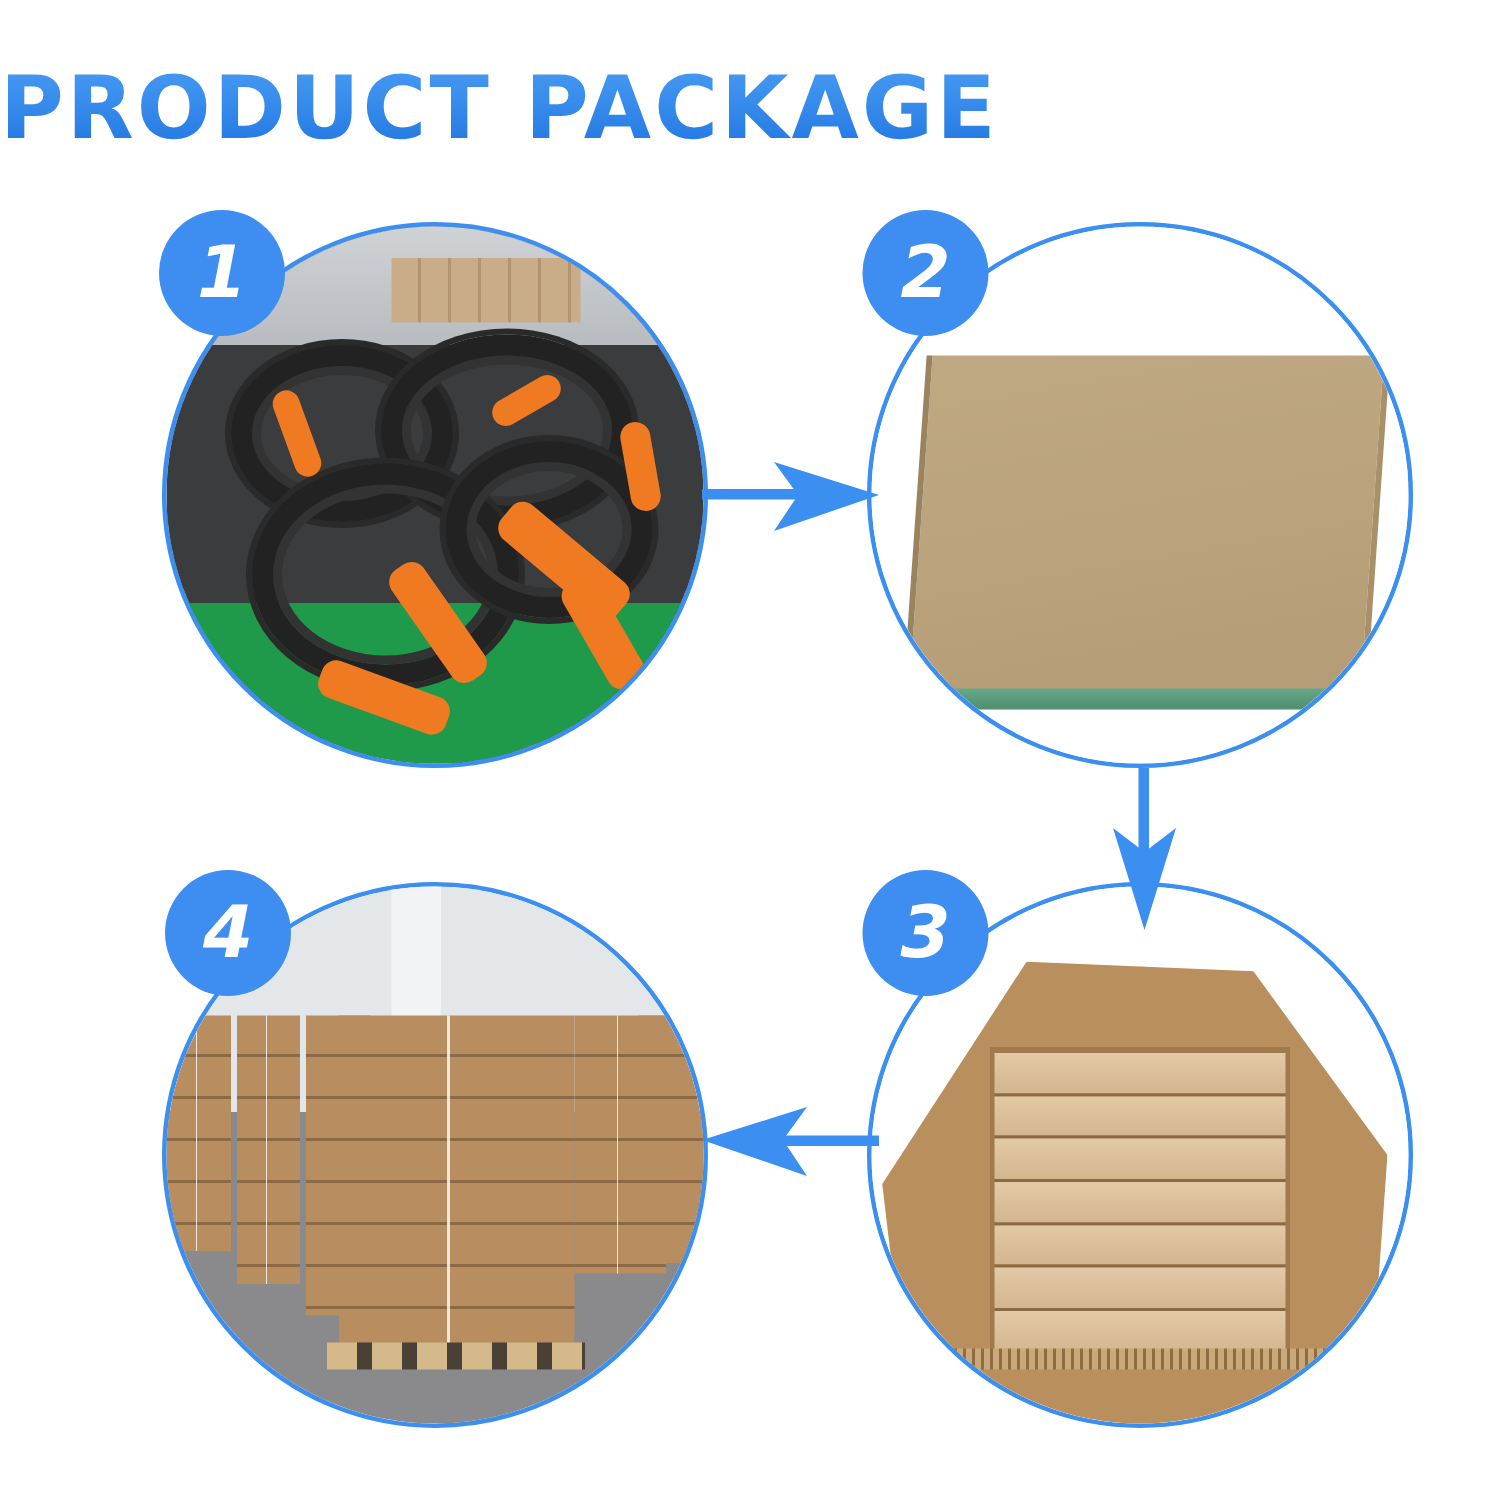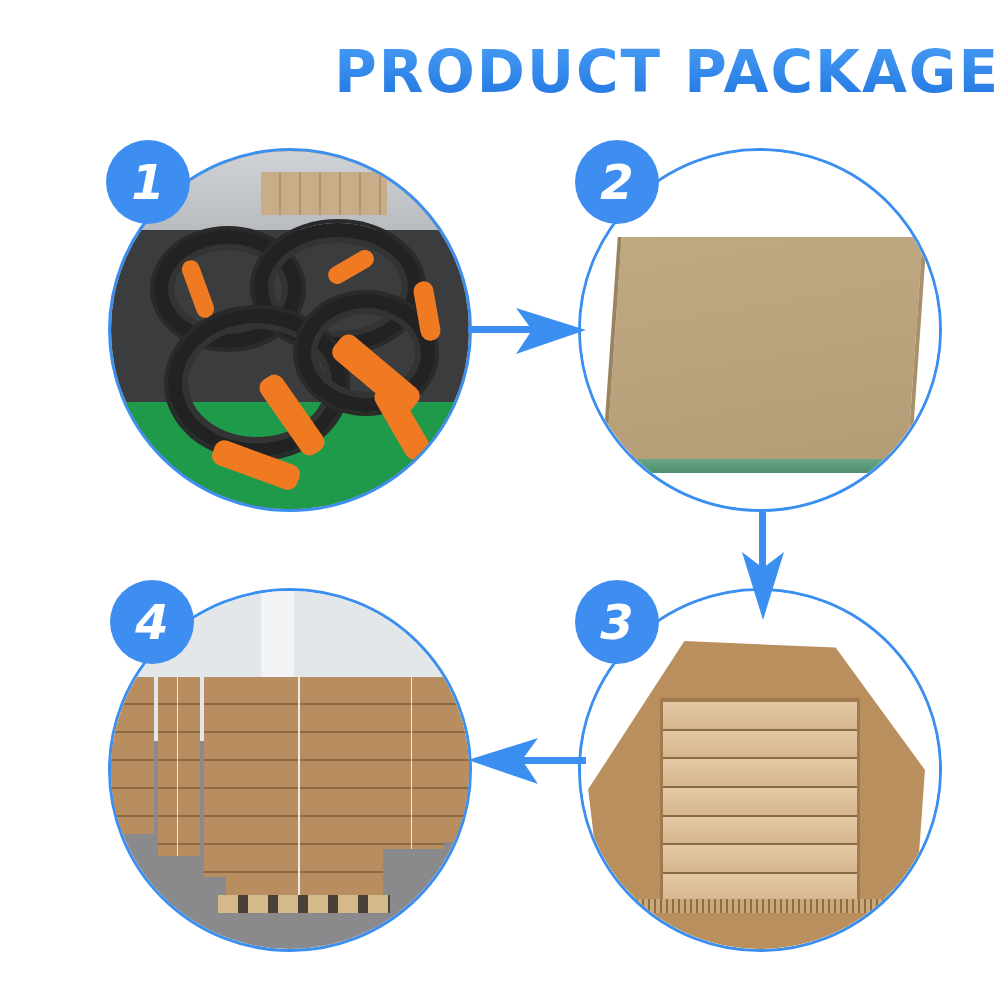--- a/index.html
+++ b/index.html
@@ -3,21 +3,21 @@
   <meta charset="utf-8">
   <style>
     html, body { margin: 0; padding: 0; }
     body {
       width: 1000px; height: 1000px; background: #ffffff;
       position: relative; overflow: hidden;
       font-family: "Liberation Sans", sans-serif;
     }
     .title {
       position: absolute; left: 0; top: 38px; width: 1000px;
-      text-align: right; font-size: 58px; font-weight: 700;
+      text-align: left; font-size: 58px; font-weight: 700;
       letter-spacing: 2px; color: #2f86ee;
       font-family: "DejaVu Sans", sans-serif;
       background: linear-gradient(#4a9ef5, #1f74e0);
       -webkit-background-clip: text; background-clip: text;
       -webkit-text-fill-color: transparent;
     }
     .step { position: absolute; width: 364px; height: 364px; }
     .circle {
       position: absolute; left: 0; top: 0; width: 358px; height: 358px;
       border-radius: 50%; border: 3px solid #3b8ff0; overflow: hidden;

